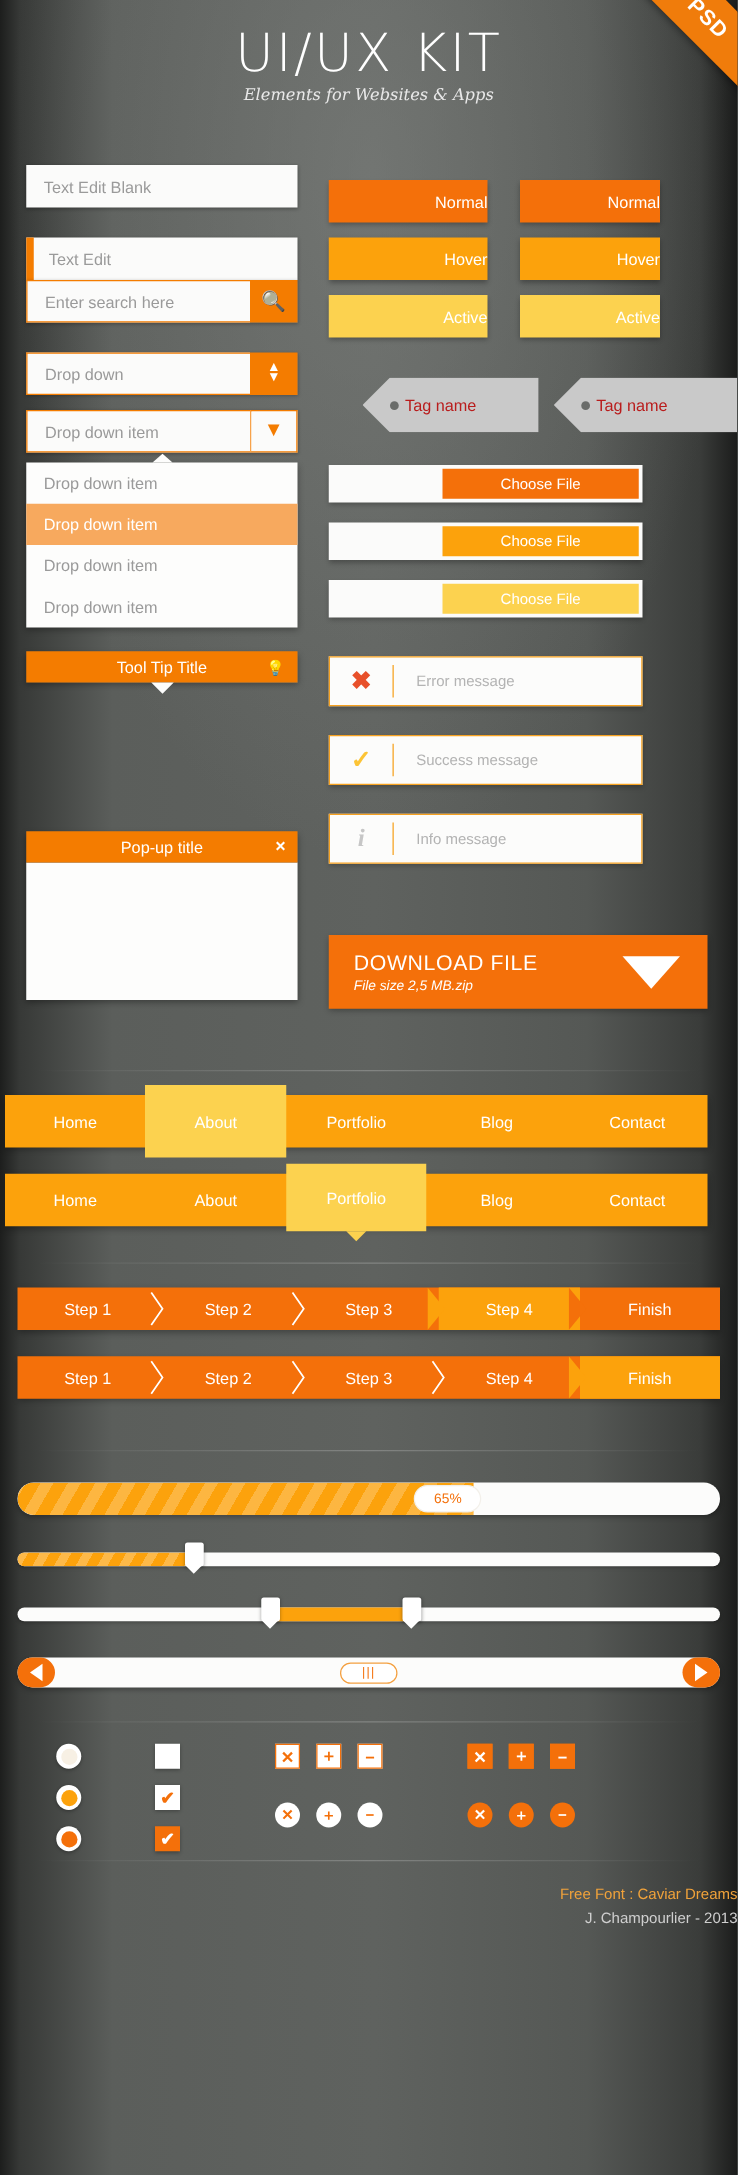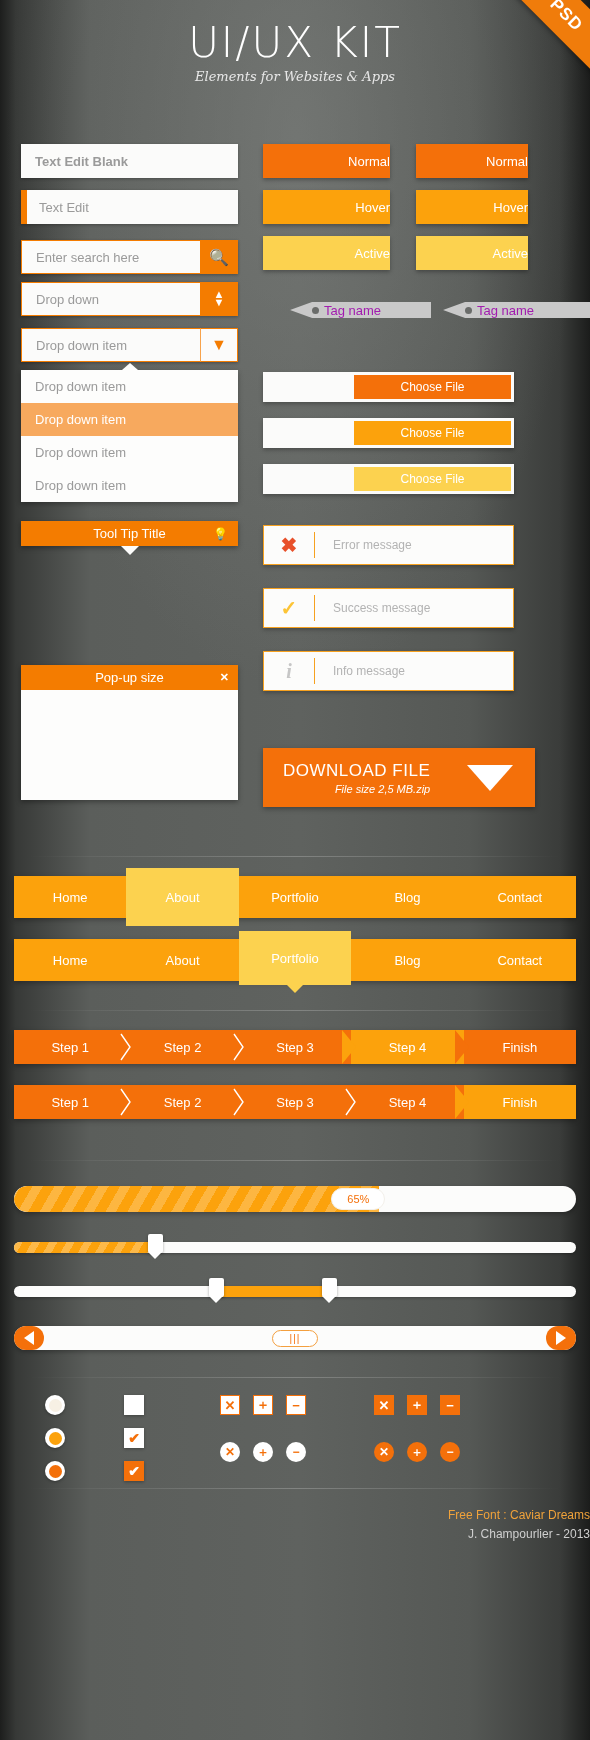--- a/index.html
+++ b/index.html
@@ -103,21 +103,21 @@
   .btn {
     height:34px; display:flex; align-items:center; justify-content:flex-end;
     color:#fff; font-size:13px; box-shadow:0 2px 4px rgba(0,0,0,0.30);
   }
   .btn.normal { background:#f4700a; }
   .btn.hover  { background:#fca20c; }
   .btn.active { background:#fcd24f; }
 
   
   .tag {
-    height:16px; background:#c9c9c9; color:#a21caf; font-size:13px;
+    height:44px; background:#c9c9c9; color:#b91c1c; font-size:13px;
     display:flex; align-items:center; padding-left:34px;
     clip-path:polygon(22px 0, 100% 0, 100% 100%, 22px 100%, 0 50%);
     position:relative; box-shadow:0 2px 4px rgba(0,0,0,0.25);
   }
   .tag .hole { position:absolute; left:22px; top:50%; margin-top:-3px;
     width:7px; height:7px; border-radius:50%; background:#6a6c6a; }
 
   
   .file-row { display:flex; height:30px; background:#fbfbfa; padding:3px;
     box-shadow:0 2px 4px rgba(0,0,0,0.28); }
@@ -142,21 +142,21 @@
   
   .download { background:#f4700a; height:59px; display:flex; align-items:center;
     justify-content:space-between; padding:0 22px 0 20px;
     box-shadow:0 2px 5px rgba(0,0,0,0.32); }
   .download .dl-t { color:#fff; font-size:17px; letter-spacing:.5px; }
   .download .dl-s { color:#fff; font-size:11px; font-style:italic; margin-top:2px; }
   .tri-down { width:0;height:0;border-left:23px solid transparent;
     border-right:23px solid transparent;border-top:26px solid #fff; }
 
   
-  .nav { position:absolute; left:14px; width:562px; height:42px; display:flex;
+  .nav { position:absolute; left:4px; width:562px; height:42px; display:flex;
     background:#fca20c; box-shadow:0 2px 5px rgba(0,0,0,0.30); }
   .nav .n-item { flex:1; display:flex; align-items:center; justify-content:center;
     color:#fff; font-size:13px; }
   .nav .n-item.sel { background:#fcd24f; }
   .nav1 .n-item.sel { height:58px; margin-top:-8px; align-items:center; }
   .nav2 .n-item.sel { height:54px; margin-top:-8px; position:relative; }
   .nav2 .n-item.sel:after{ content:""; position:absolute; bottom:-8px; left:50%;
     margin-left:-8px; border-left:8px solid transparent;
     border-right:8px solid transparent; border-top:8px solid #fcd24f; }
 
@@ -255,33 +255,33 @@
 
   <div class="ribbon">
     <span>Free PSD</span>
   </div>
 
   <div class="header">
     <div class="kit-title">UI/UX KIT</div>
     <div class="kit-sub">Elements for Websites &amp; Apps</div>
   </div>
 
-  <div class="col-left" style="top:144px;font-weight:bold;">
+  <div class="col-left" style="top:132px;">
     <div class="field">
       <span>Text Edit Blank</span>
     </div>
   </div>
 
   <div class="col-left" style="top:190px;">
     <div class="field accent-left">
       <span>Text Edit</span>
     </div>
   </div>
 
-  <div class="col-left" style="top:240px;">
+  <div class="col-left" style="top:224px;">
     <div class="input-row">
       <div class="txt">
         <span>Enter search here</span>
       </div>
       <div class="btn-ico">🔍</div>
     </div>
   </div>
 
   <div class="col-left" style="top:282px;">
     <div class="input-row">
@@ -326,21 +326,21 @@
       <div class="tooltip-head">
         <span>Tool Tip Title</span>
         <span class="bulb">💡</span>
       </div>
     </div>
   </div>
 
   <div class="col-left" style="top:665px;">
     <div class="popup">
       <div class="popup-head">
-        <span>Pop-up size</span>
+        <span>Pop-up title</span>
         <span class="x">✕</span>
       </div>
       <div class="popup-body"></div>
     </div>
   </div>
 
   <div style="position:absolute;left:263px;top:144px;width:127px;">
     <div class="btn normal">
         <span>Normal</span>
       </div>
@@ -425,21 +425,21 @@
     </div>
   </div>
   <div style="position:absolute;left:263px;top:651px;width:251px;">
     <div class="alert">
       <div class="ico info">i</div>
       <div class="sep"></div>
       <div class="msg">Info message</div>
     </div>
   </div>
 
-  <div style="position:absolute;left:263px;top:748px;width:272px;text-align:right;">
+  <div style="position:absolute;left:263px;top:748px;width:303px;">
     <div class="download">
       <div>
         <div class="dl-t">DOWNLOAD FILE</div>
         <div class="dl-s">File size 2,5 MB.zip</div>
       </div>
       <div class="tri-down"></div>
     </div>
   </div>
 
   <div class="divider" style="top:856px;"></div>

